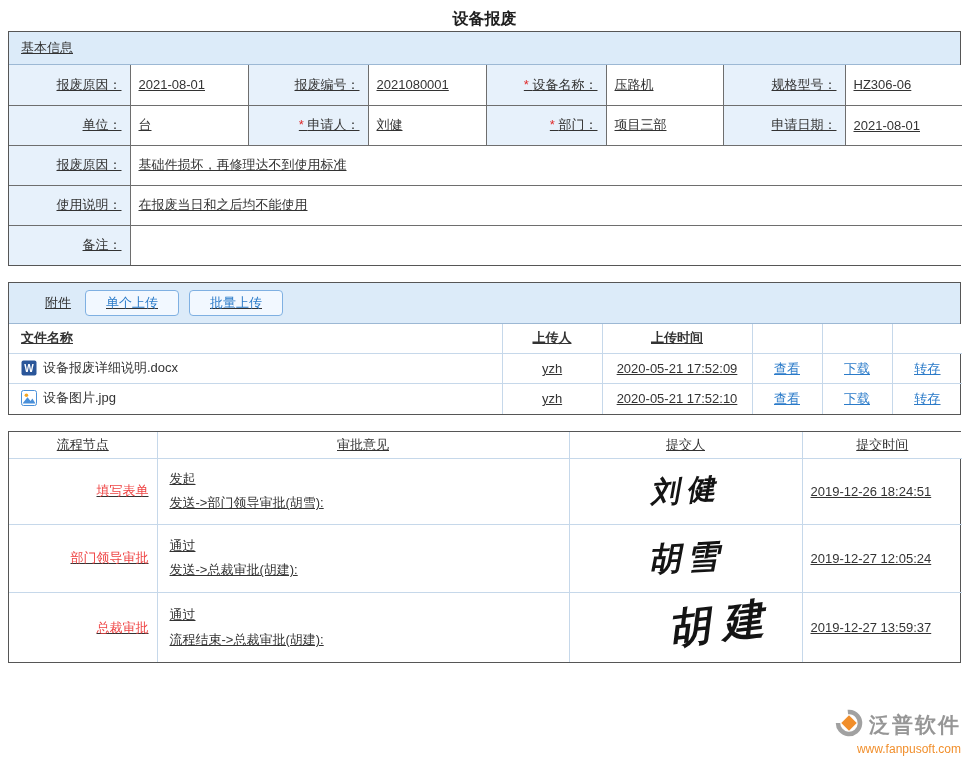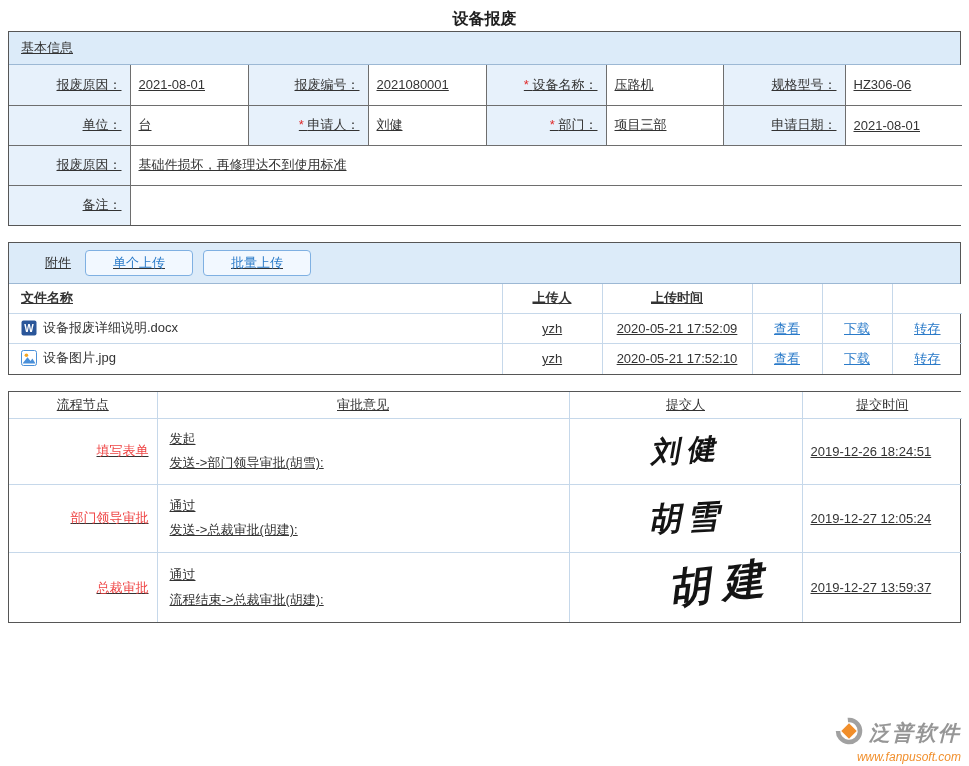--- a/index.html
+++ b/index.html
@@ -46,21 +46,21 @@
   .basic .val { background: #fff; text-align: left; color: #333; }
   .req { color: #e02a2a; }
   
   .attach-header { gap: 0; }
   .attach-title { margin-right: 14px; padding-left: 24px; }
   .btn {
     background: #f2f8ff;
     border: 1px solid #7fb0e2;
     color: #2b7bc9;
     border-radius: 4px;
-    padding: 4px 27px;
+    padding: 4px 20px;
     font-size: 13px;
     font-family: inherit;
     margin-right: 10px;
     cursor: pointer;
     line-height: 1.2;
   }
   .attach th, .attach td { border: 1px solid #c6d8ea; height: 30px; padding: 4px 8px; overflow: hidden; }
   .attach th { font-weight: bold; color: #333; background: #fff; }
   .attach .col-file { text-align: left; padding-left: 12px; }
   .attach .c { text-align: center; }
@@ -86,25 +86,24 @@
     white-space: nowrap;
     font-family: "DejaVu Serif", "Liberation Serif", serif;
   }
   .sig-0 { font-size: 29px; transform: rotate(-4deg); letter-spacing: 7px; }
   .sig-1 { font-size: 33px; transform: rotate(-3deg); letter-spacing: 5px; }
   .sig-2 { font-size: 42px; transform: rotate(-7deg) translateX(36px); letter-spacing: 12px; }
   
   .watermark {
     position: absolute;
     right: 8px;
-    bottom: 2px;
+    bottom: 10px;
     opacity: 0.92;
     z-index: 5;
     background: transparent;
-    font-style: italic;
   }
   .wm-row { display: flex; align-items: center; gap: 5px; }
   .wm-brand {
     font-size: 21px;
     font-weight: bold;
     color: #8e8e8e;
     letter-spacing: 2px;
   }
   .wm-url {
     font-size: 12px;
@@ -150,20 +149,24 @@
           <td class="lbl"><span class="req">* </span><span>申请人：</span></td>
           <td class="val">刘健</td>
           <td class="lbl"><span class="req">* </span><span>部门：</span></td>
           <td class="val">项目三部</td>
           <td class="lbl"><span class="req"></span><span>申请日期：</span></td>
           <td class="val">2021-08-01</td>
         </tr>
         <tr>
           <td class="lbl">报废原因：</td>
           <td class="val" colspan="7">基础件损坏，再修理达不到使用标准</td>
+        </tr>
+        <tr>
+          <td class="lbl">使用说明：</td>
+          <td class="val" colspan="7">在报废当日和之后均不能使用</td>
         </tr>
         <tr>
           <td class="lbl">备注：</td>
           <td class="val" colspan="7"></td>
         </tr>
       </tbody>
     </table>
   </section>
 
   <section class="panel">

